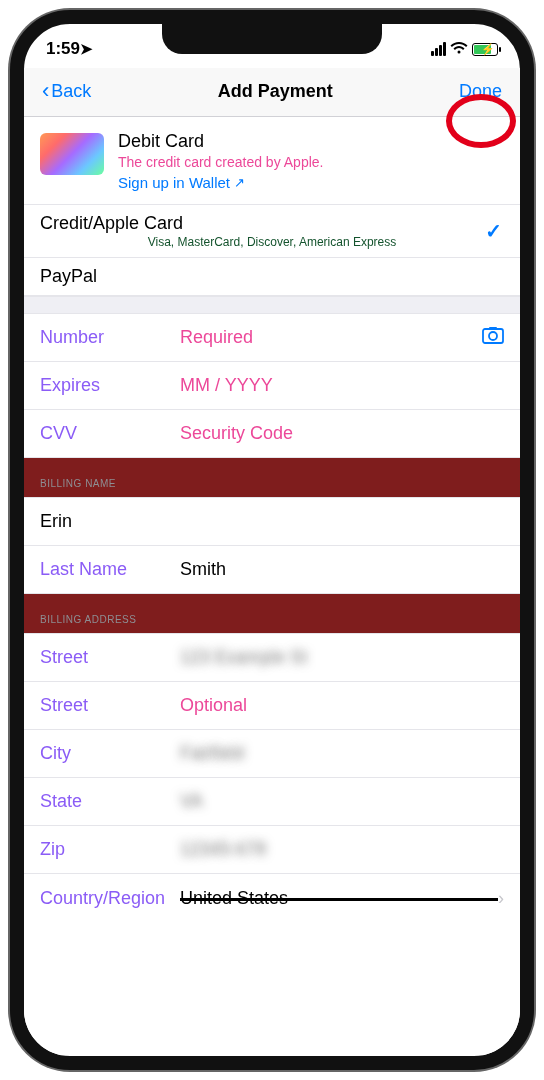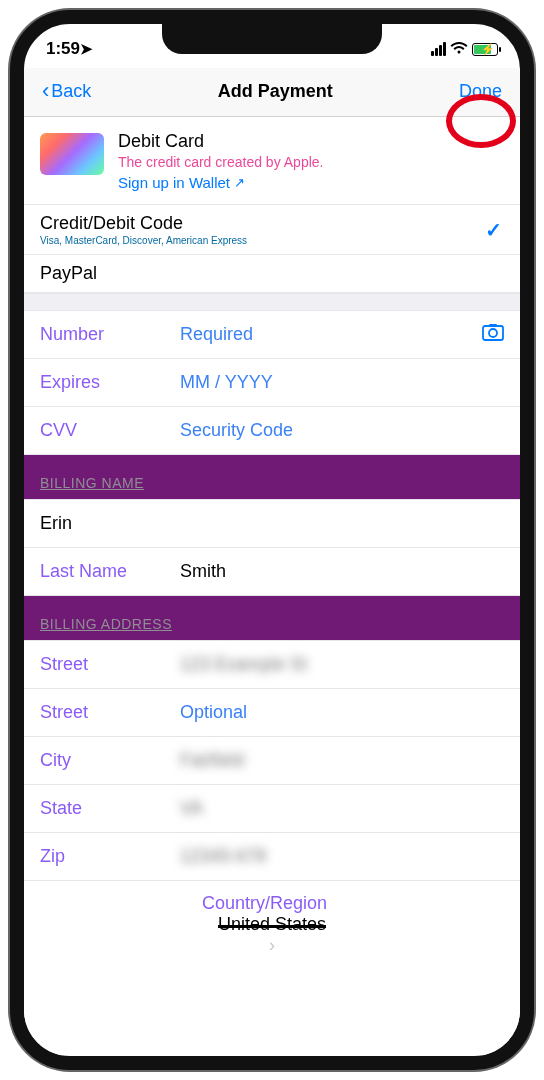--- a/index.html
+++ b/index.html
@@ -89,48 +89,47 @@
     .apple-card-text .ac-link { font-size: 15px; color: #007aff; margin-top:4px; display:inline-flex; align-items:center; gap:4px; cursor:pointer;}
     .ac-link .ext { font-size:13px; }
 
     .payment-option {
       padding: 8px 16px;
       border-bottom: 1px solid #e5e5ea;
       cursor: pointer;
       position: relative;
     }
     .payment-option .opt-title { font-size: 18px; }
-    .payment-option .opt-sub { font-size: 10px; color: #0369a1; margin-top:1px;}
+    .payment-option .opt-sub { font-size: 12px; color: #14532d; margin-top:1px;text-align:center;}
     .check { position: absolute; right: 18px; top: 50%; transform: translateY(-50%); color:#007aff; font-size:20px; font-weight:bold;}
 
     .section-gap { height: 18px; background: #efeff4; border-top:1px solid #e5e5ea; border-bottom:1px solid #e5e5ea;}
     .section-gap + .form-row { border-top: none; }
     .section-header {
-      background:#701a75; padding: 20px 16px 8px; font-size:14px; color:#8e8e93;
+      background:#7f1d1d; padding: 20px 16px 8px; font-size:10px; color:#8e8e93;
       letter-spacing: 0.5px;
       border-bottom: 1px solid #e5e5ea;
-      text-decoration: underline;
     }
 
     .form-row {
       display: flex; align-items: center;
       padding: 12px 16px;
       border-bottom: 1px solid #e5e5ea;
       font-size: 18px;
       min-height: 48px;
     }
     .form-label { width: 140px; flex-shrink: 0; color:#8b5cf6;}
     .form-value { flex: 1; color:#000; }
-    .form-placeholder { color: #3b82f6; }
+    .form-placeholder { color: #ec4899; }
     .camera-icon { color:#007aff; font-size:20px; padding-left:8px; cursor:pointer;}
     .blur { color: transparent; text-shadow: 0 0 10px rgba(100,100,100,0.9); user-select:none; }
     .strike { position:relative; }
     .strike::after { content:""; position:absolute; left:0; right:0; top:50%; height:3px; background:#000; }
     .chevron-right { color:#c7c7cc; font-size:18px; }
-    .last-row { border-bottom: none; flex-direction: column; }
+    .last-row { border-bottom: none; }
   </style>
 </head>
 <body>
 
 <div class="phone-frame">
   <div class="notch"></div>
 
   <div class="status-bar">
     <div class="status-left">
       <span>1:59</span>
@@ -176,21 +175,21 @@
         <div class="ac-title">Debit Card</div>
         <div class="ac-sub">The credit card created by Apple.</div>
         <div class="ac-link">
           <span>Sign up in Wallet</span>
           <span class="ext">↗</span>
         </div>
       </div>
     </div>
 
     <div class="payment-option">
-      <div class="opt-title">Credit/Debit Code</div>
+      <div class="opt-title">Credit/Apple Card</div>
       <div class="opt-sub">Visa, MasterCard, Discover, American Express</div>
       <span class="check">✓</span>
     </div>
 
     <div class="payment-option">
       <div class="opt-title">PayPal</div>
     </div>
 
     <div class="section-gap"></div>
 

